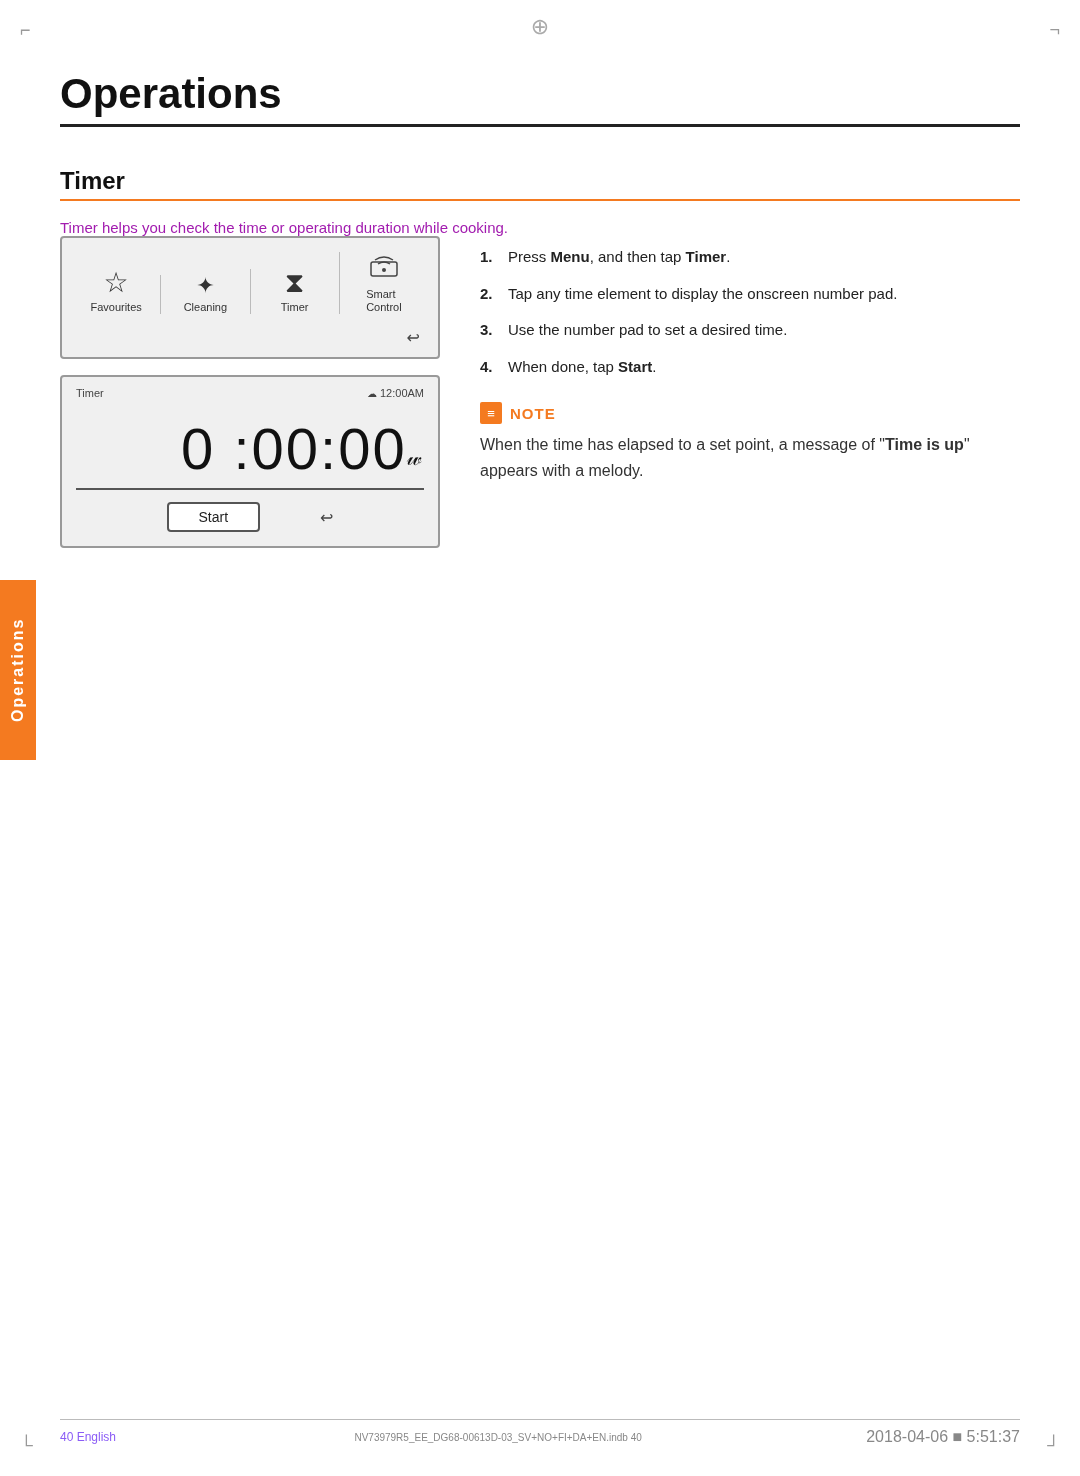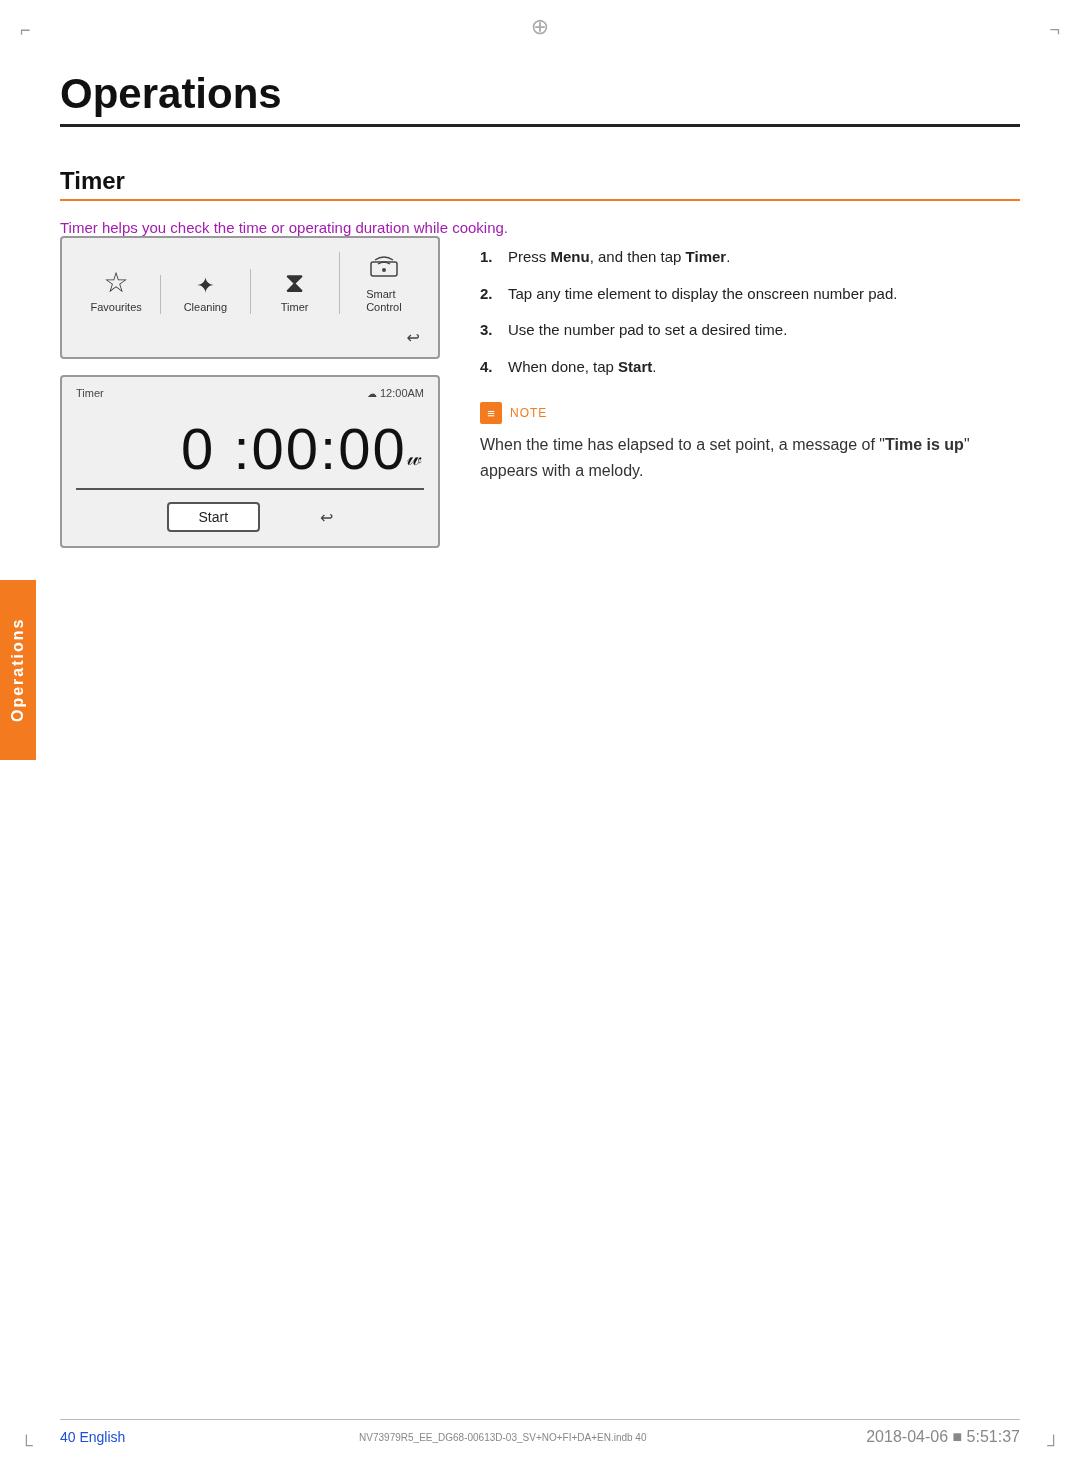--- a/index.html
+++ b/index.html
@@ -240,22 +240,22 @@
       border-radius: 2px;
       display: flex;
       align-items: center;
       justify-content: center;
       font-size: 13px;
       color: #fff;
       font-weight: bold;
     }
 
     .note-title {
-      font-size: 12px;
-      font-weight: normal;
+      font-size: 15px;
+      font-weight: bold;
       color: #f47a20;
       letter-spacing: 1px;
     }
 
     .note-text {
       font-size: 16px;
       color: #333;
       line-height: 1.6;
     }
 
@@ -266,22 +266,22 @@
       left: 60px;
       right: 60px;
       display: flex;
       align-items: center;
       justify-content: space-between;
       border-top: 1px solid #bbb;
       padding-top: 8px;
     }
 
     .footer-page-num {
-      font-size: 14px;
-      color: #1d4ed8;
+      font-size: 12px;
+      color: #8b5cf6;
     }
 
     .footer-doc-info {
       font-size: 10px;
       color: #888;
       padding-left: 14px;
     }
 
     .footer-date-info {
       font-size: 16px;

